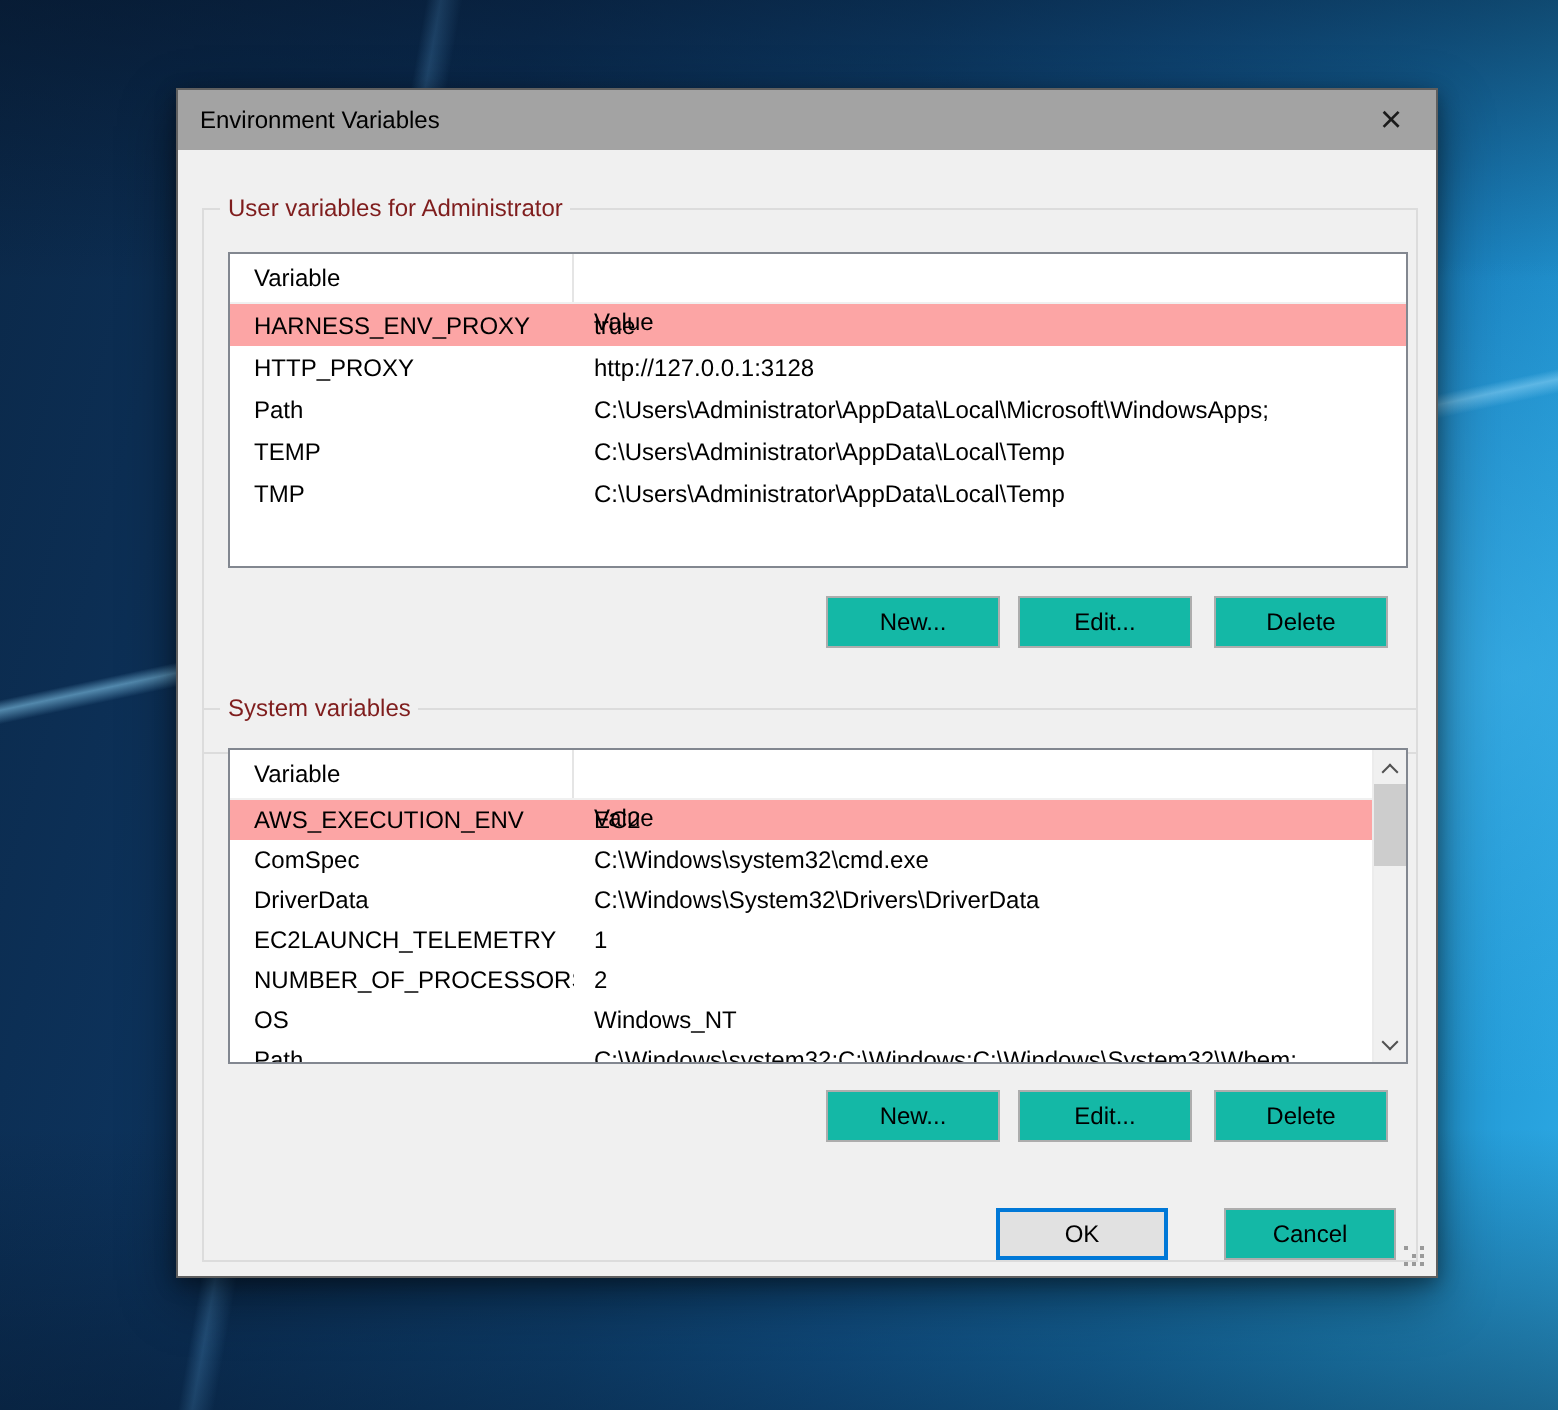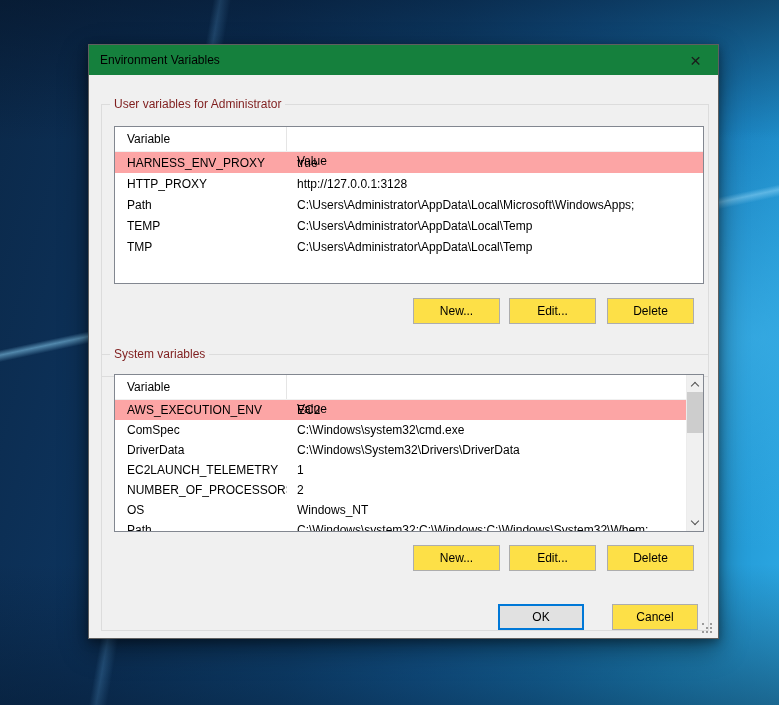--- a/index.html
+++ b/index.html
@@ -23,21 +23,21 @@
   
   .dialog {
     position:absolute; left:88px; top:44px; width:631px; height:595px;
     background:#f0f0f0;
     border:1px solid #5f5f5f;
     box-shadow:0 10px 26px rgba(0,0,0,0.45), 0 3px 9px rgba(0,0,0,0.35);
     font-size:12px; color:#000;
   }
   .titlebar {
     position:absolute; left:0; top:0; right:0; height:30px;
-    background:#15803d; display:flex; align-items:center;
+    background:#a3a3a3; display:flex; align-items:center;
   }
   .title { padding-left:11px; font-size:12px; color:#000; }
   .close-btn {
     position:absolute; right:0; top:0; width:45px; height:30px;
     display:flex; align-items:center; justify-content:center;
   }
   .close-x { font-size:19px; line-height:1; color:#1b1b1b; font-weight:400; }
 
   
   .groupbox {
@@ -76,21 +76,21 @@
     display:flex; align-items:center; justify-content:center; }
   .sb-btn.up { top:0; } .sb-btn.down { bottom:0; }
   .chev { width:6px; height:6px; border-right:1.4px solid #515151; border-bottom:1.4px solid #515151; }
   .chev.u { transform:rotate(-135deg); margin-top:4px; }
   .chev.d { transform:rotate(45deg); margin-bottom:4px; }
   .sb-thumb { position:absolute; left:0; right:0; top:17px; height:41px; background:#cdcdcd; }
 
   
   .btn {
     position:absolute; width:87px; height:26px;
-    background:#fde047; border:1px solid #adadad;
+    background:#14b8a6; border:1px solid #adadad;
     display:flex; align-items:center; justify-content:center;
     font-size:12px; color:#000;
   }
   .row1 { top:253px; } .row2 { top:500px; }
   .b-new { left:324px; } .b-edit { left:420px; } .b-del { left:518px; }
   .btn-ok     { left:409px; top:559px; width:86px; background:#e1e1e1; border:2px solid #0078d7; }
   .btn-cancel { left:523px; top:559px; width:86px; }
 
   
   .grip { position:absolute; right:5px; bottom:4px; width:11px; height:11px; }

